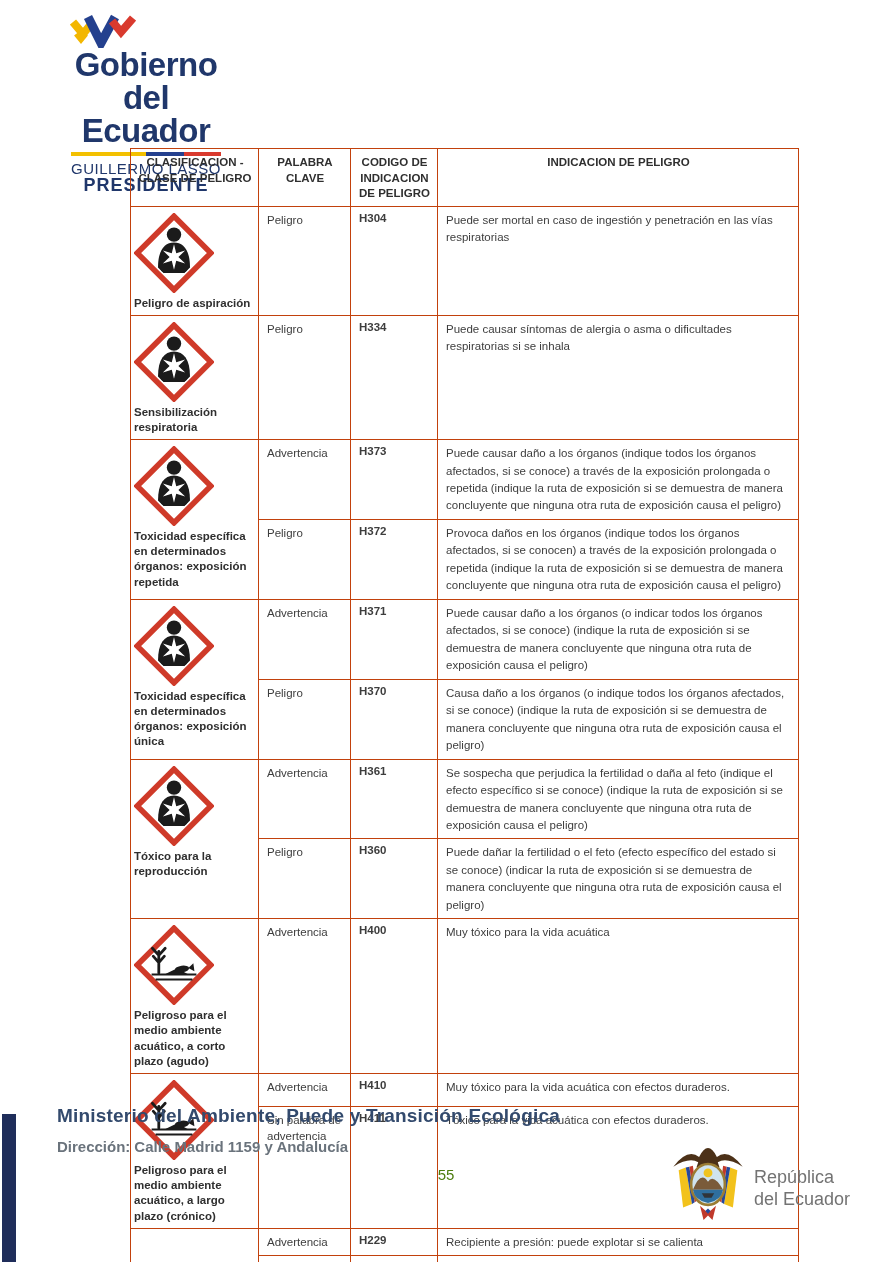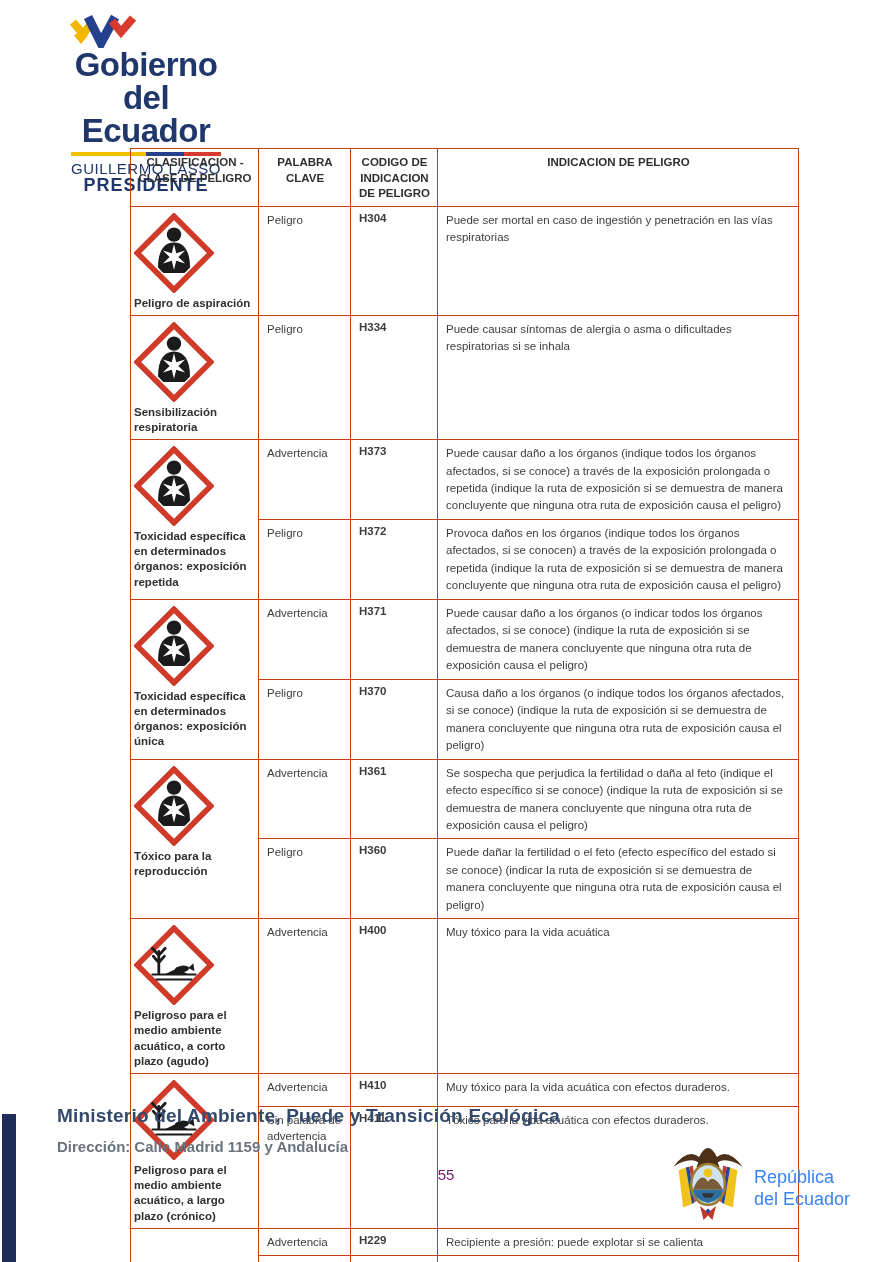--- a/index.html
+++ b/index.html
@@ -40,24 +40,24 @@
   .picto svg{width:80px;height:80px;display:inline-block;}
   .class-caption{font-weight:bold;font-size:11.5px;line-height:1.32;color:#2f2f2f;margin-top:1px;}
 
   
   .footer-bar{position:absolute;left:2px;top:1114px;width:14px;height:148px;background:#1f2d5a;}
   .ministry-title{position:absolute;left:57px;top:1105px;font-size:19px;font-weight:bold;color:#334a6d;letter-spacing:0.2px;}
   .footer-lines{position:absolute;left:57px;top:1136px;font-size:15px;line-height:21px;}
   .footer-lines .lbl{font-weight:bold;color:#6a737c;margin-right:4px;}
   .footer-lines .val-bold{font-weight:bold;color:#6a737c;}
   .footer-lines .val{color:#a9aeb4;}
-  .page-number{position:absolute;left:0;right:0;top:1166px;text-align:center;font-size:15px;color:#701a75;}
+  .page-number{position:absolute;left:0;right:0;top:1166px;text-align:center;font-size:15px;color:#4d7c0f;}
   .republic{position:absolute;left:668px;top:1142px;display:flex;align-items:center;}
   .republic svg{width:80px;height:92px;}
-  .republic .rep-text{font-size:18px;color:#3b82f6;line-height:22px;white-space:pre-line;margin-left:6px;}
+  .republic .rep-text{font-size:18px;color:#737373;line-height:22px;white-space:pre-line;margin-left:6px;}
 </style>
 </head>
 <body>
 
 <svg width="0" height="0" style="position:absolute">
   <defs>
     <symbol id="ghs08" viewBox="0 0 100 100">
       <path d="M50 4 L96 50 L50 96 L4 50 Z" fill="#ffffff" stroke="#cf3a29" stroke-width="7" stroke-linejoin="miter"></path>
       <circle cx="50" cy="27" r="9" fill="#1b1b1b"></circle>
       <path d="M30 68 C30 47 38 37 50 37 C62 37 70 47 70 68 L63 75 L37 75 Z" fill="#1b1b1b"></path>

